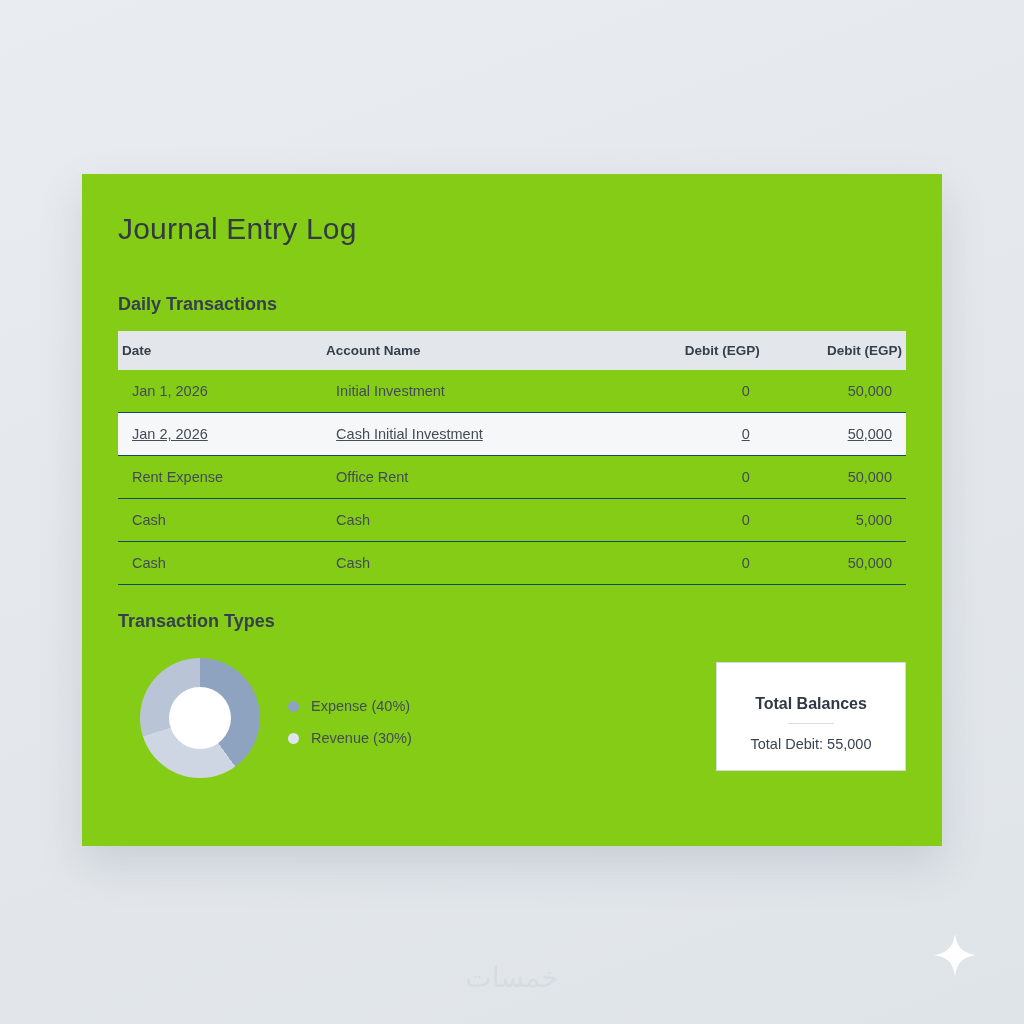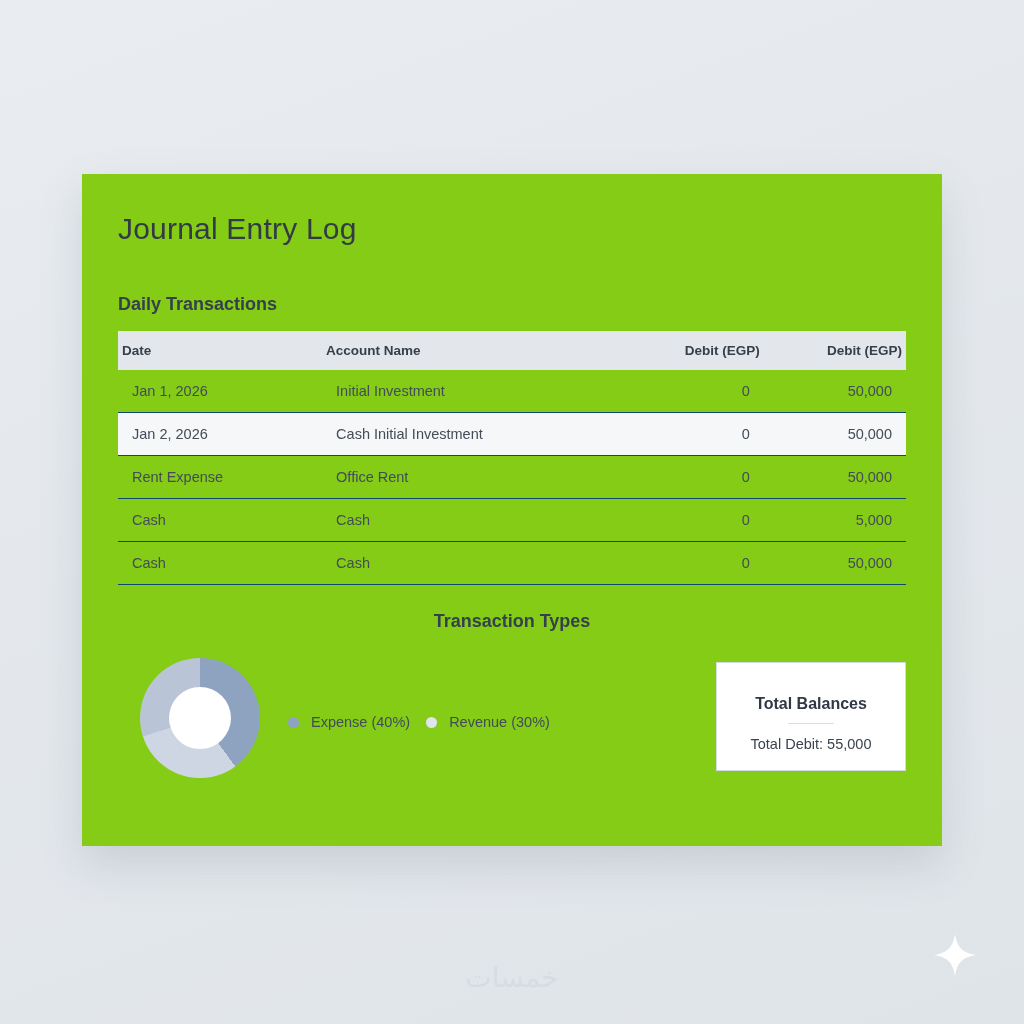--- a/index.html
+++ b/index.html
@@ -63,20 +63,21 @@
   table.journal tbody td {
     padding: 13px 14px;
     color: #434c57;
     border-bottom: 1px solid #0c4a6e;
   }
   table.journal tbody td.num {
     text-align: right;
   }
   table.journal tbody tr.alt td {
     background: #f6f7f9;
+    text-decoration: underline;
   }
   .chart-area {
     margin-top: 26px;
     display: flex;
     align-items: flex-start;
     justify-content: space-between;
   }
   .chart-block {
     display: flex;
     align-items: center;
@@ -100,21 +101,21 @@
     left: 50%;
     top: 50%;
     transform: translate(-50%, -50%);
     width: 62px;
     height: 62px;
     border-radius: 50%;
     background: #ffffff;
   }
   .legend {
     display: flex;
-    flex-direction: row;
+    flex-direction: column;
     gap: 16px;
     padding-top: 8px;
   }
   .legend-row {
     display: flex;
     align-items: center;
     font-size: 14.5px;
     color: #434c57;
   }
   .legend-dot {
@@ -214,21 +215,21 @@
         </tr>
         <tr>
           <td>Cash</td>
           <td>Cash</td>
           <td class="num">0</td>
           <td class="num">50,000</td>
         </tr>
       </tbody>
     </table>
 
-    <h2 class="section-title" style="margin-top:26px;text-align:center;">Transaction Types</h2>
+    <h2 class="section-title" style="margin-top:26px;">Transaction Types</h2>
 
     <div class="chart-area">
       <div class="chart-block">
         <div class="donut"></div>
         <div class="legend">
           <div class="legend-row">
             <span class="legend-dot" style="background:#8ea3c0;"></span>
             <span>Expense (40%)</span>
           </div>
           <div class="legend-row">

